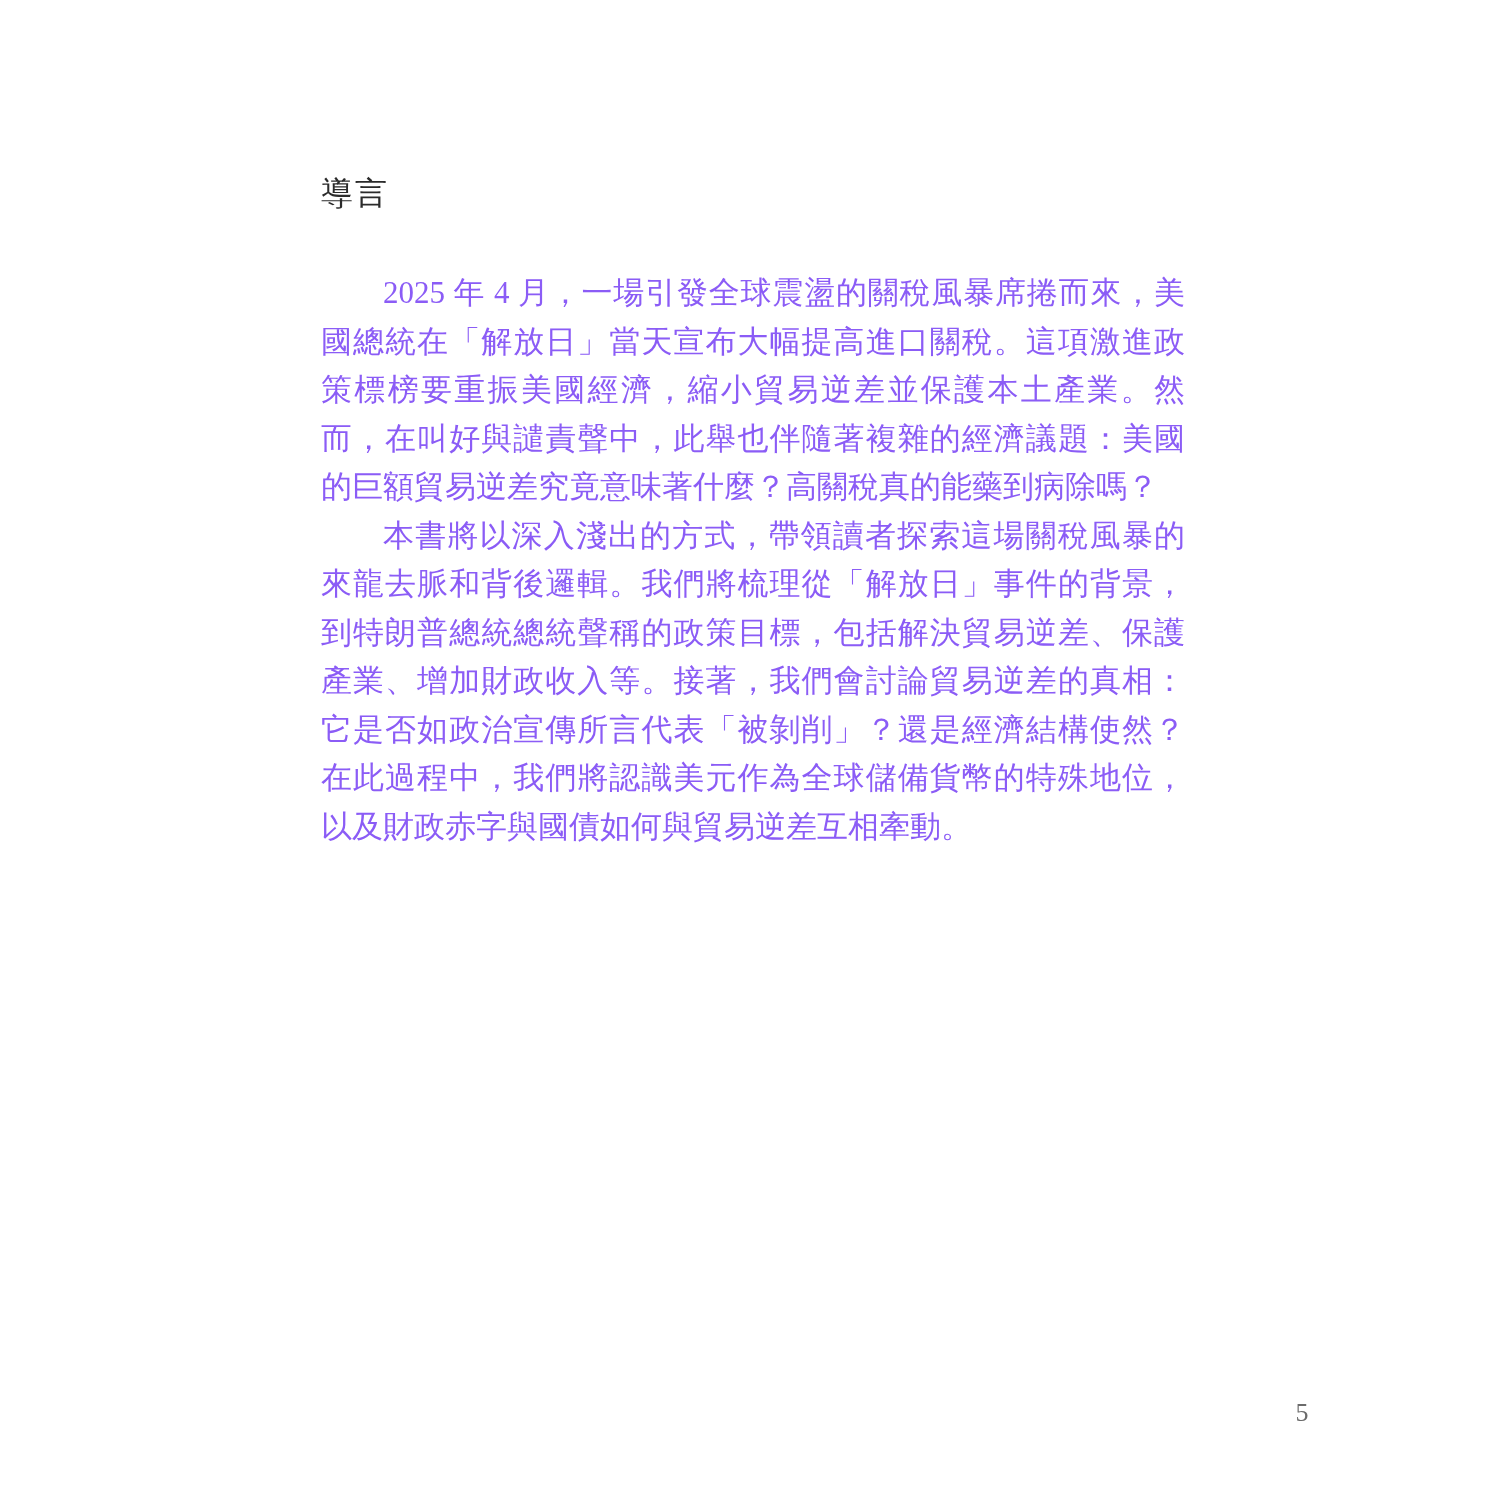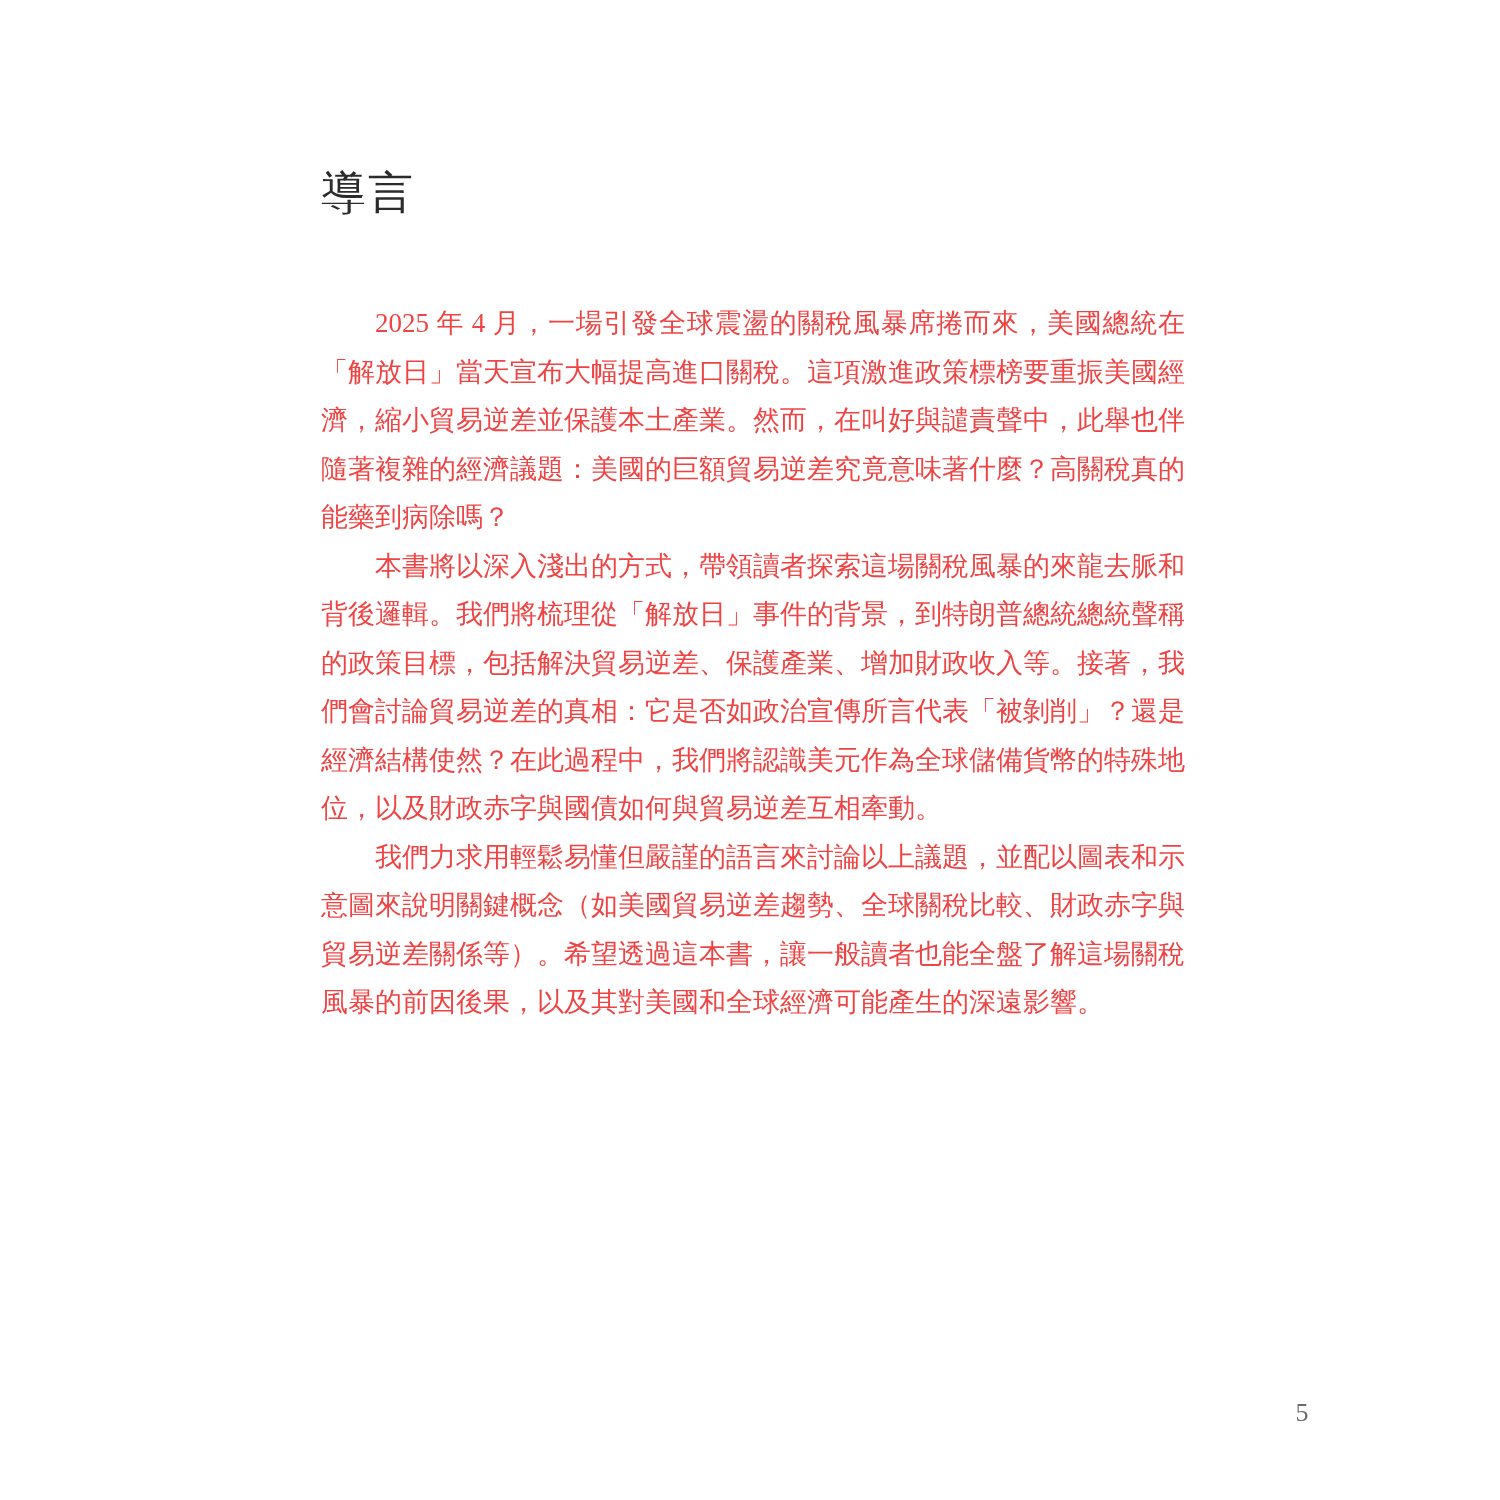--- a/index.html
+++ b/index.html
@@ -16,31 +16,31 @@
     font-family: "Liberation Serif", "DejaVu Serif", serif;
   }
   .content {
     position: absolute;
     left: 321px;
     top: 170px;
     width: 864px;
   }
   .doc-title {
     margin: 0;
-    font-size: 45px;
+    font-size: 32px;
     line-height: 46px;
     font-weight: 400;
     color: #2b2b2b;
     letter-spacing: 2px;
   }
   .body-text {
-    margin-top: 83px;
-    font-size: 27px;
+    margin-top: 53px;
+    font-size: 31px;
     line-height: 48.5px;
-    color: #ef4444;
+    color: #8b5cf6;
     text-align: justify;
     text-align-last: left;
   }
   .body-text p {
     margin: 0;
     padding: 0;
     text-indent: 2em;
   }
   .page-number {
     position: absolute;
@@ -55,17 +55,16 @@
 </style>
 </head>
 <body>
 
 <div class="page">
   <div class="content">
     <h1 class="doc-title">導言</h1>
     <div class="body-text">
       <p>2025 年 4 月，一場引發全球震盪的關稅風暴席捲而來，美國總統在「解放日」當天宣布大幅提高進口關稅。這項激進政策標榜要重振美國經濟，縮小貿易逆差並保護本土產業。然而，在叫好與譴責聲中，此舉也伴隨著複雜的經濟議題：美國的巨額貿易逆差究竟意味著什麼？高關稅真的能藥到病除嗎？</p>
       <p>本書將以深入淺出的方式，帶領讀者探索這場關稅風暴的來龍去脈和背後邏輯。我們將梳理從「解放日」事件的背景，到特朗普總統總統聲稱的政策目標，包括解決貿易逆差、保護產業、增加財政收入等。接著，我們會討論貿易逆差的真相：它是否如政治宣傳所言代表「被剝削」？還是經濟結構使然？在此過程中，我們將認識美元作為全球儲備貨幣的特殊地位，以及財政赤字與國債如何與貿易逆差互相牽動。</p>
-      <p>我們力求用輕鬆易懂但嚴謹的語言來討論以上議題，並配以圖表和示意圖來說明關鍵概念（如美國貿易逆差趨勢、全球關稅比較、財政赤字與貿易逆差關係等）。希望透過這本書，讓一般讀者也能全盤了解這場關稅風暴的前因後果，以及其對美國和全球經濟可能產生的深遠影響。</p>
     </div>
   </div>
   <div class="page-number">5</div>
 </div>
 
 </body></html>

